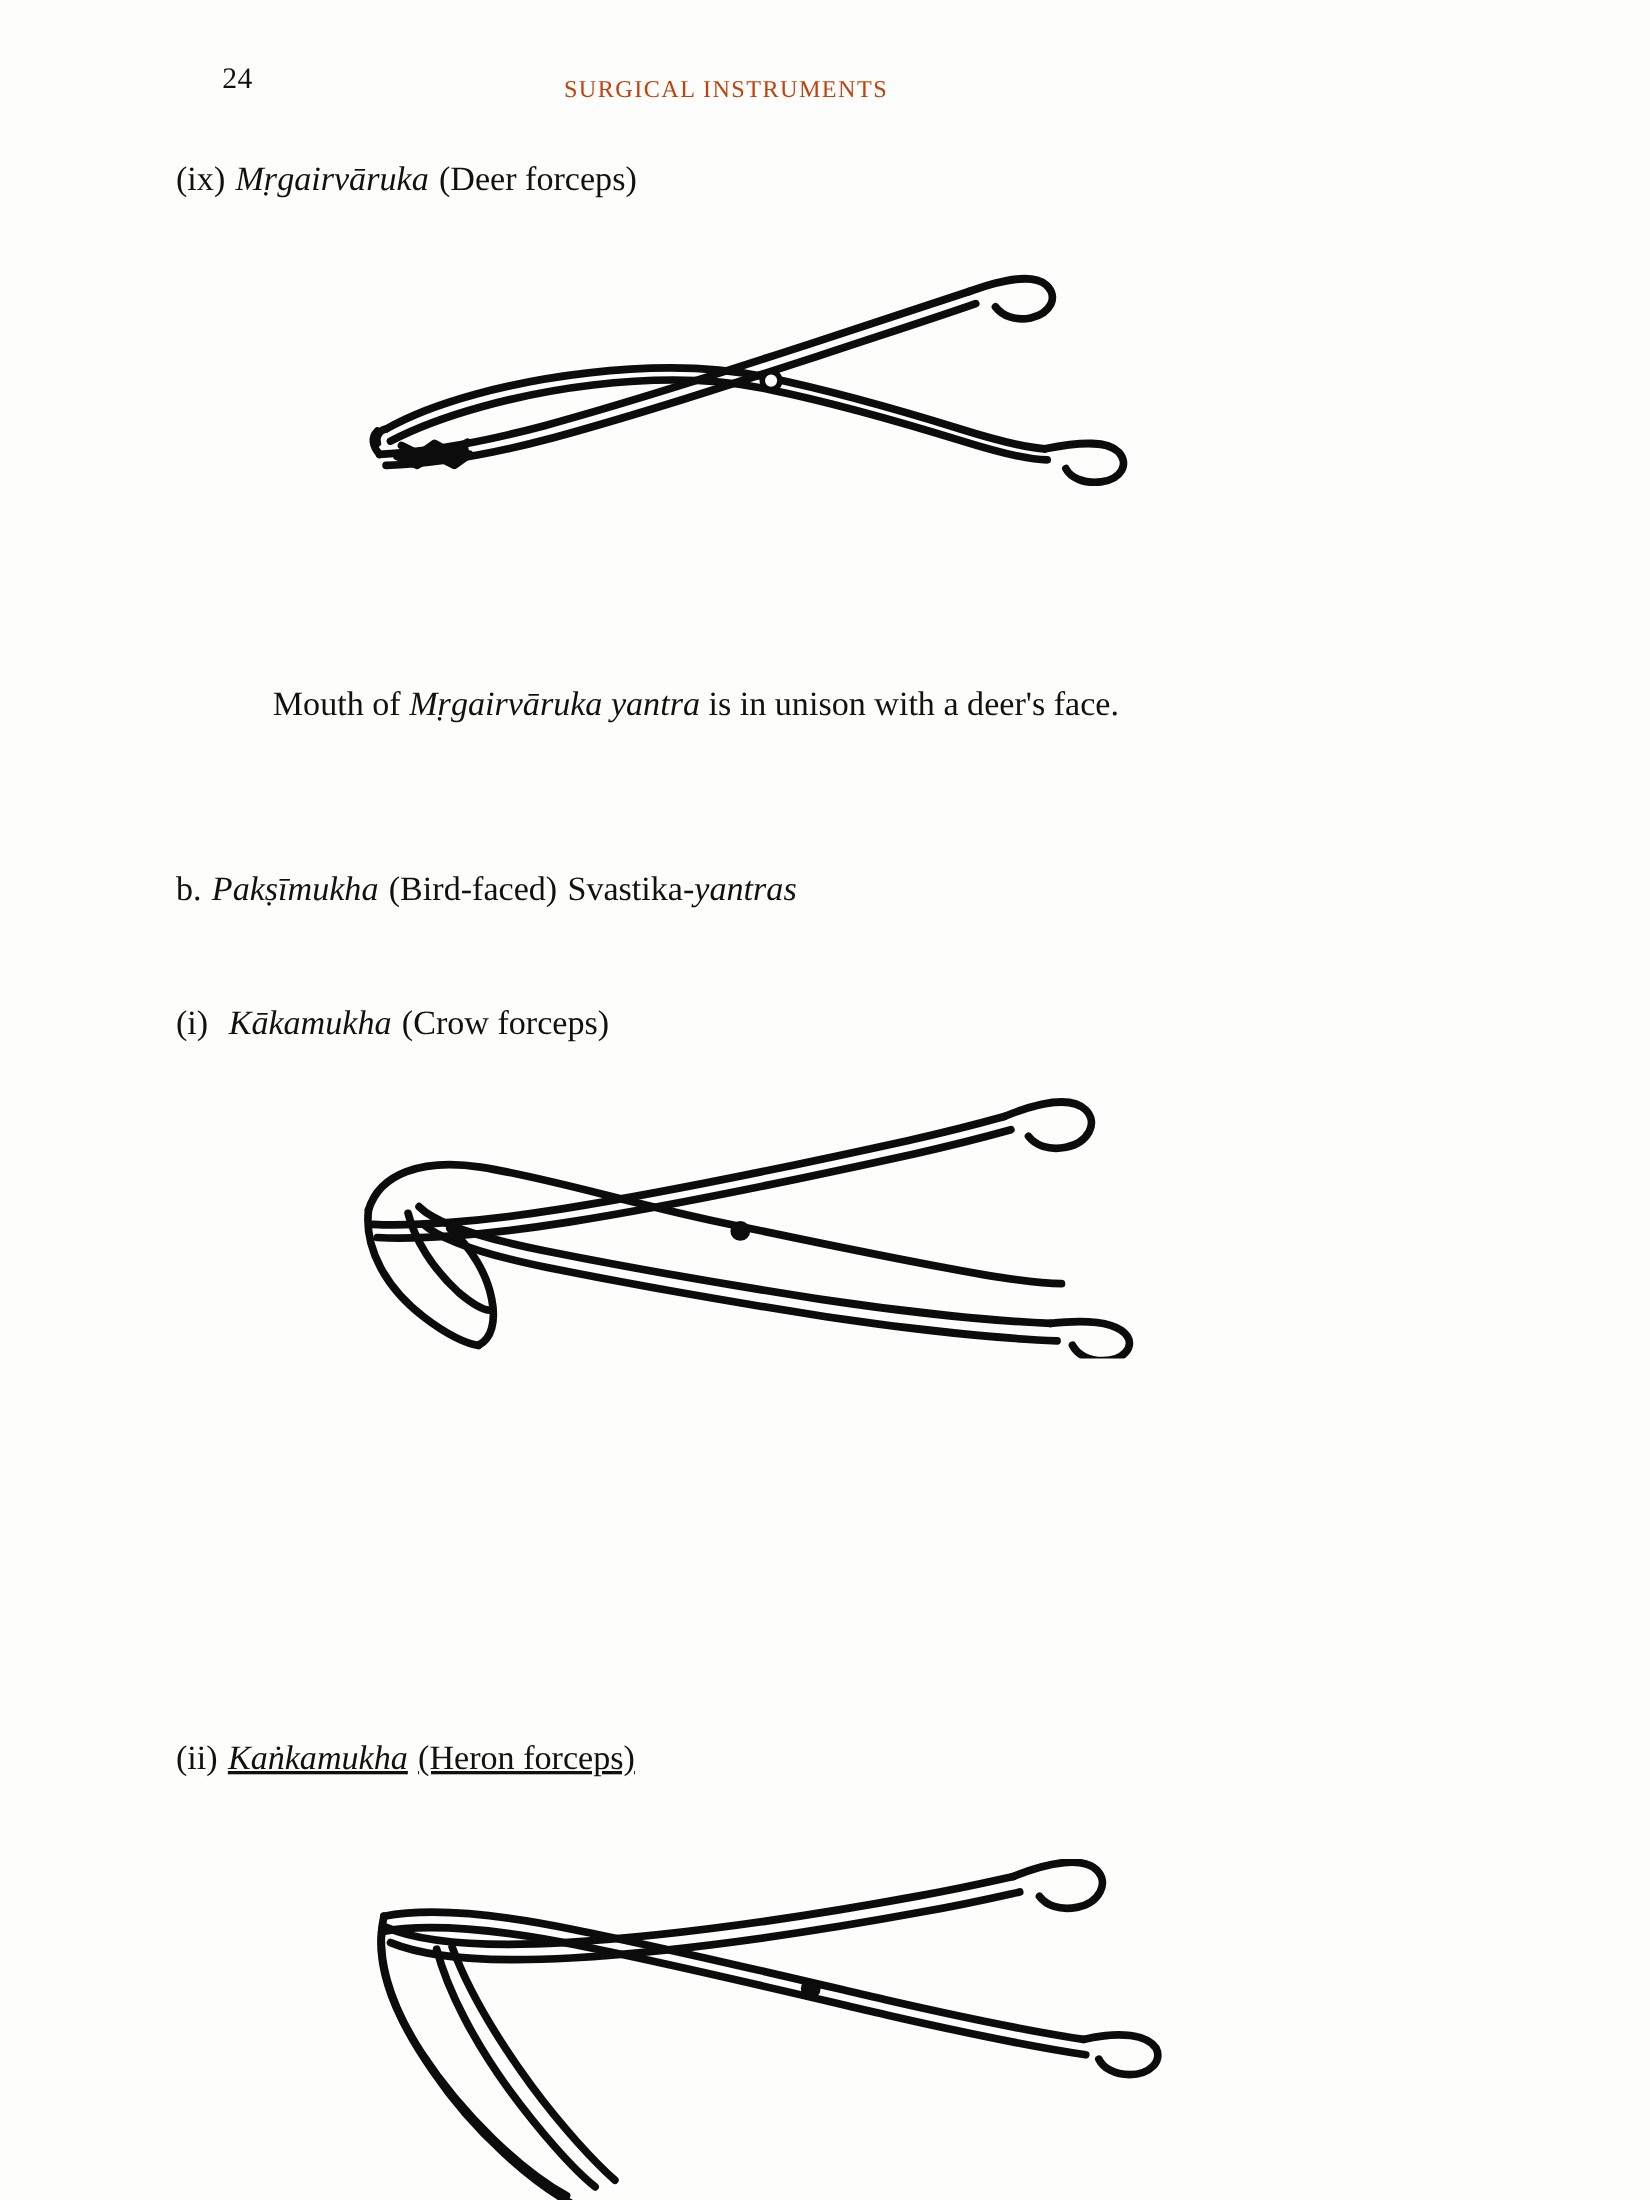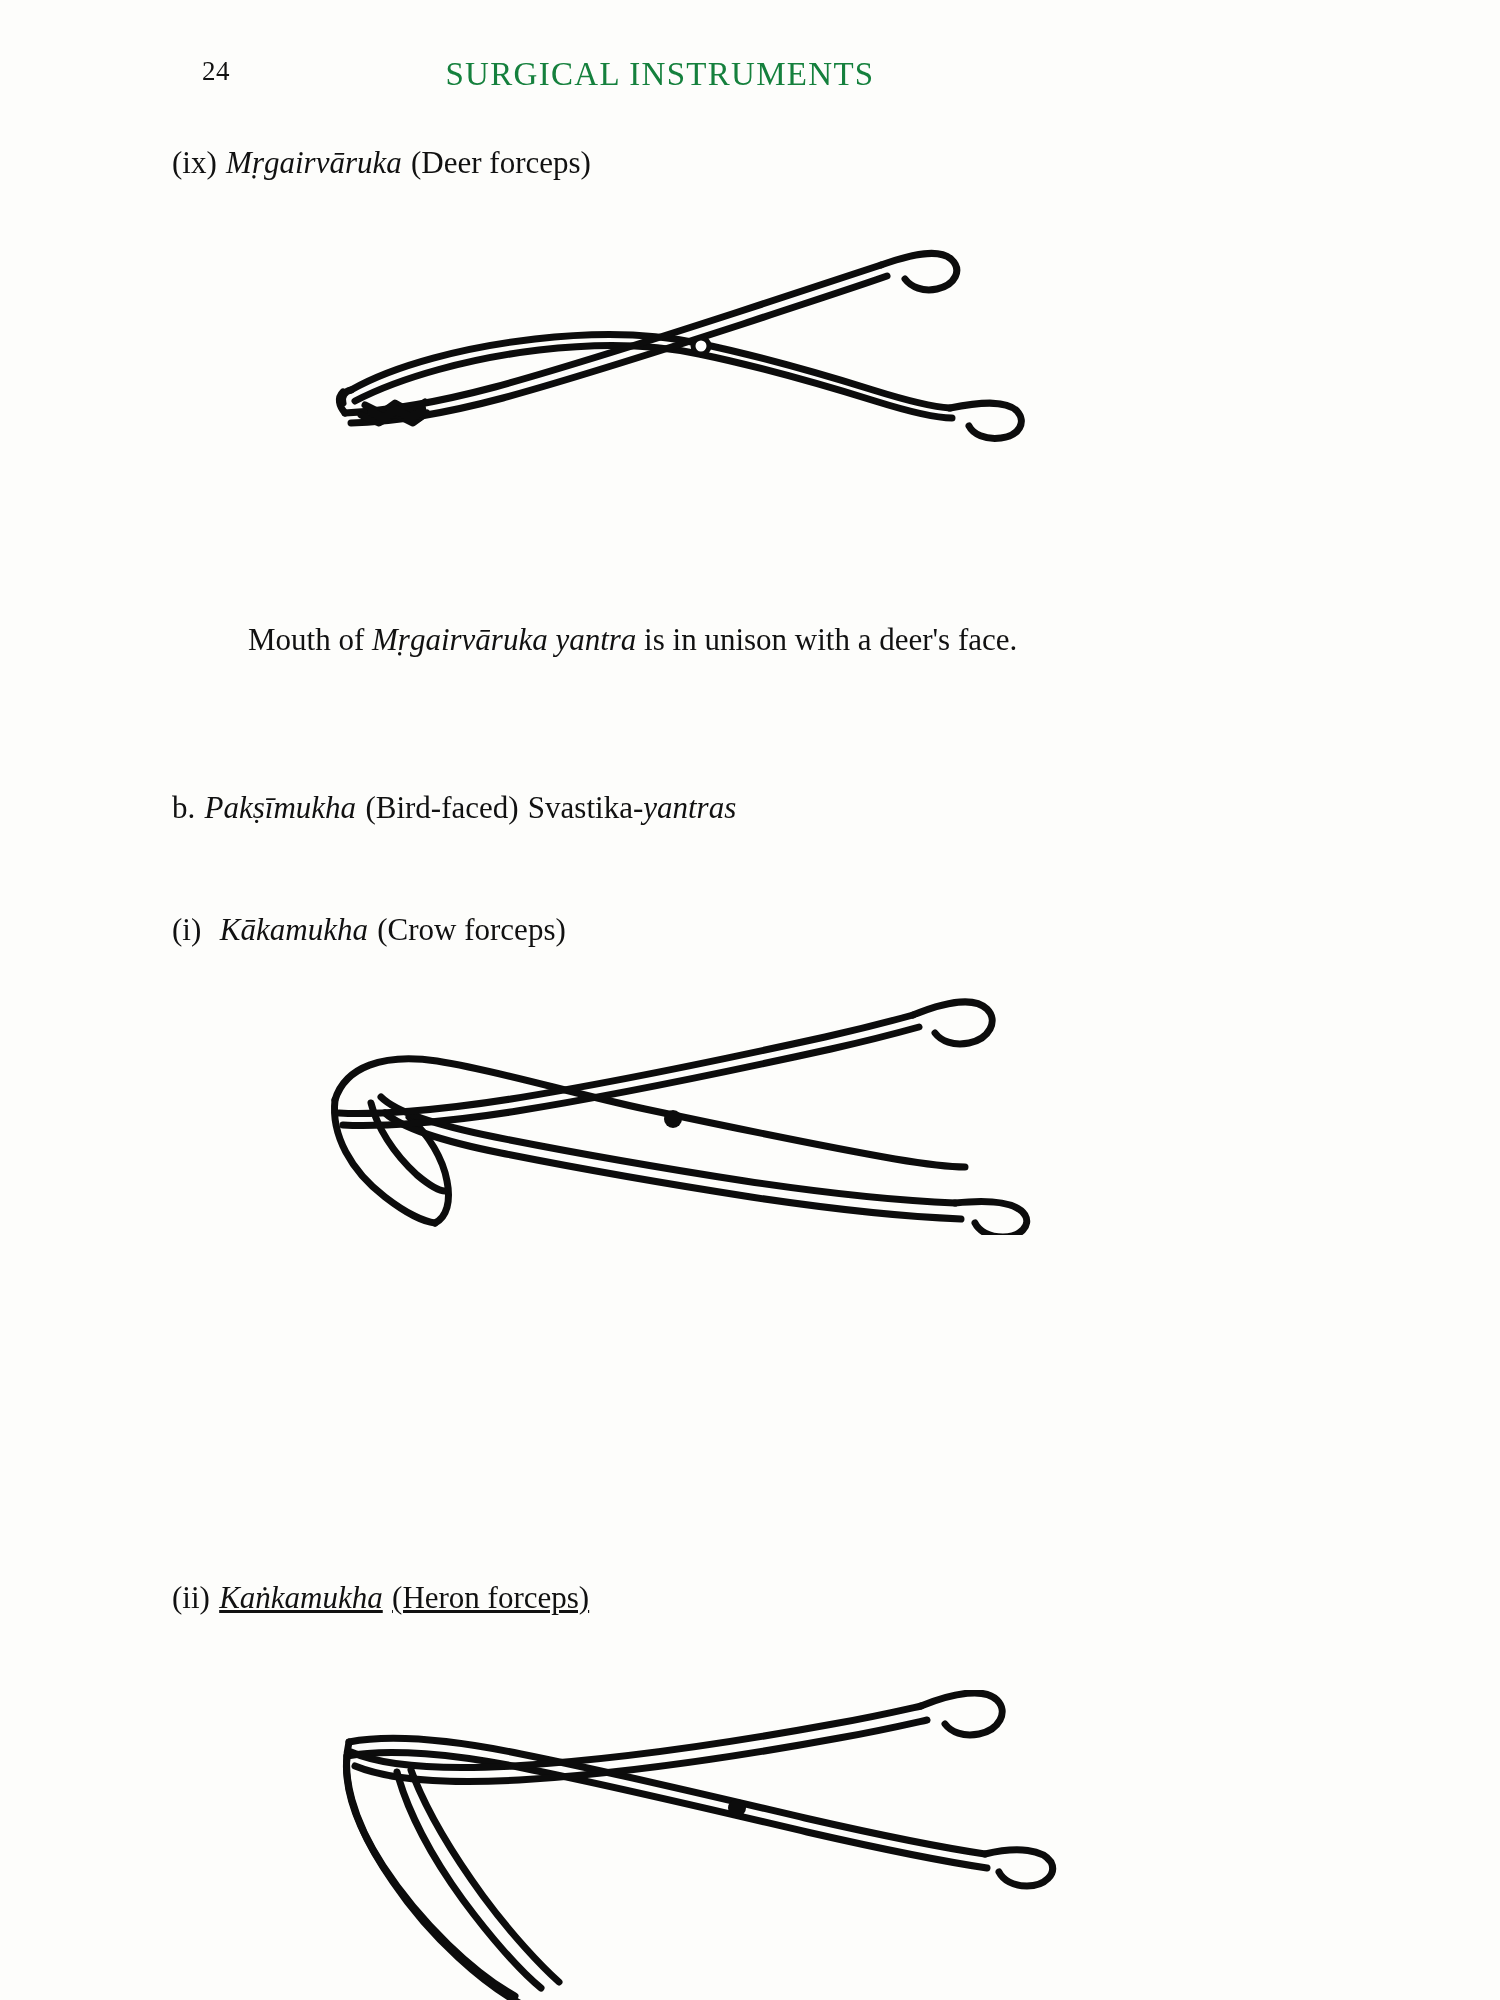--- a/index.html
+++ b/index.html
@@ -42,41 +42,40 @@
     left: 0;
     top: 0;
     font-size: 27px;
     letter-spacing: 0.5px;
     color: #111;
     margin-left: 42px;
   }
   .running-title {
     position: absolute;
     left: 0;
-    top: 0;
+    top: 12px;
     width: 1000px;
     text-align: center;
-    font-size: 33px;
+    font-size: 22px;
     letter-spacing: 1.3px;
-    color: #15803d;
+    color: #c2410c;
   }
   
   .para {
     position: absolute;
     font-size: 31px;
     line-height: 1.58;
     color: #111;
   }
   .it { font-style: italic; }
   .heading-line {
     position: absolute;
     font-size: 31px;
     color: #111;
     white-space: nowrap;
-    margin-left: 12px;
   }
   .label-num { display: inline-block; }
   .justified {
     text-align: justify;
     text-align-last: left;
   }
   .indent-first { text-indent: 88px; }
   
   .figure {
     position: absolute;

